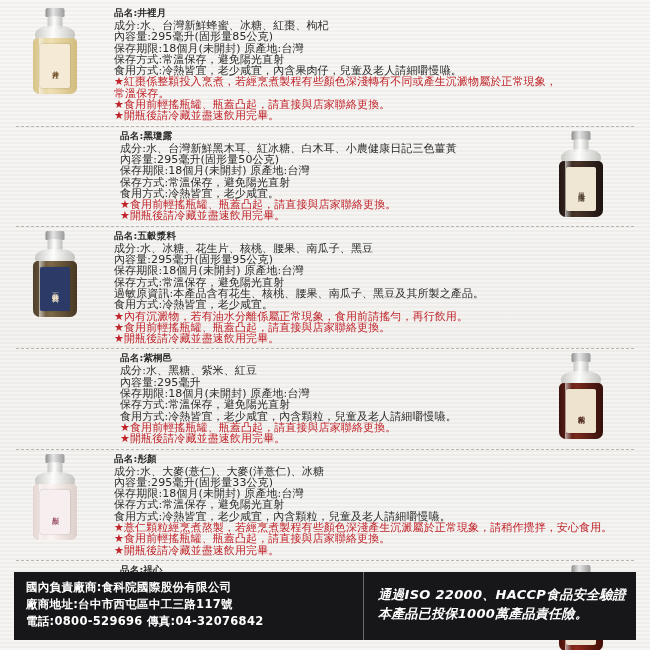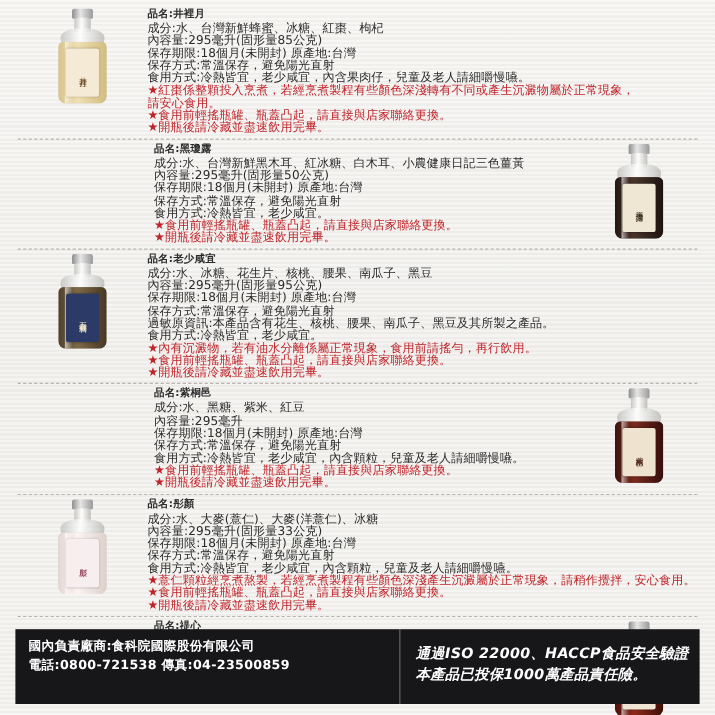--- a/index.html
+++ b/index.html
@@ -22,21 +22,21 @@
       linear-gradient(180deg,#f4f3f1 0%, #eeedea 50%, #f1f0ed 100%);
   }
   .products {
     padding: 4px 0 0 0;
   }
   .row {
     position: relative;
     display: flex;
     align-items: flex-start;
     min-height: 88px;
-    padding: 2px 14px 4px 20px;
+    padding: 2px 14px 4px 0;
   }
   .row.left-img { flex-direction: row; }
   .row.right-img { flex-direction: row; margin-left: 10px; }
   .imgcell {
     width: 110px;
     flex: 0 0 110px;
     display: flex;
     justify-content: center;
     align-items: flex-start;
     padding-top: 2px;
@@ -191,21 +191,21 @@
         </div>
       </div>
       <div class="textcell">
         <div class="pname">品名:井裡月</div>
         <div class="pline">成分:水、台灣新鮮蜂蜜、冰糖、紅棗、枸杞</div>
         <div class="pline">內容量:295毫升(固形量85公克)</div>
         <div class="pline">保存期限:18個月(未開封) 原產地:台灣</div>
         <div class="pline">保存方式:常溫保存，避免陽光直射</div>
         <div class="pline">食用方式:冷熱皆宜，老少咸宜，內含果肉仔，兒童及老人請細嚼慢嚥。</div>
         <div class="pline red">★紅棗係整顆投入烹煮，若經烹煮製程有些顏色深淺轉有不同或產生沉澱物屬於正常現象，</div>
-        <div class="pline red">請安心食用。</div>
+        <div class="pline red">常溫保存。</div>
         <div class="pline red">★食用前輕搖瓶罐、瓶蓋凸起，請直接與店家聯絡更換。</div>
         <div class="pline red">★開瓶後請冷藏並盡速飲用完畢。</div>
       </div>
     </div>
     <div class="sep"></div>
 
     <div class="row right-img">
       <div class="textcell" style="padding-left:110px">
         <div class="pname">品名:黑瓊露</div>
         <div class="pline">成分:水、台灣新鮮黑木耳、紅冰糖、白木耳、小農健康日記三色薑黃</div>
@@ -242,21 +242,21 @@
           <div class="body">
               <div class="liquid" style="background:linear-gradient(90deg,#50402c,#7e6a48 40%,#473823)"></div>
               <div class="gloss"></div>
             </div>
           <div class="label" style="background:#2b3a66;color:#f3e7c8">
               <span>五穀豐料</span>
             </div>
         </div>
       </div>
       <div class="textcell">
-        <div class="pname">品名:老少咸宜</div>
+        <div class="pname">品名:五穀漿料</div>
         <div class="pline">成分:水、冰糖、花生片、核桃、腰果、南瓜子、黑豆</div>
         <div class="pline">內容量:295毫升(固形量95公克)</div>
         <div class="pline">保存期限:18個月(未開封) 原產地:台灣</div>
         <div class="pline">保存方式:常溫保存，避免陽光直射</div>
         <div class="pline">過敏原資訊:本產品含有花生、核桃、腰果、南瓜子、黑豆及其所製之產品。</div>
         <div class="pline">食用方式:冷熱皆宜，老少咸宜。</div>
         <div class="pline red">★內有沉澱物，若有油水分離係屬正常現象，食用前請搖勻，再行飲用。</div>
         <div class="pline red">★食用前輕搖瓶罐、瓶蓋凸起，請直接與店家聯絡更換。</div>
         <div class="pline red">★開瓶後請冷藏並盡速飲用完畢。</div>
       </div>
@@ -344,20 +344,21 @@
             </div>
         </div>
       </div>
     </div>
 
   </div>
 
   <div class="footer">
     <div class="fleft">
       <div class="fline">國內負責廠商:食科院國際股份有限公司</div>
-      <div class="fline">電話:0800-721538 傳真:04-23500859</div>
+      <div class="fline">廠商地址:台中市西屯區中工三路117號</div>
+      <div class="fline">電話:0800-529696 傳真:04-32076842</div>
     </div>
     <div class="fright">
       <div class="fline2">通過ISO 22000、HACCP食品安全驗證</div>
       <div class="fline2">本產品已投保1000萬產品責任險。</div>
     </div>
   </div>
 </div>
 
 </body></html>

